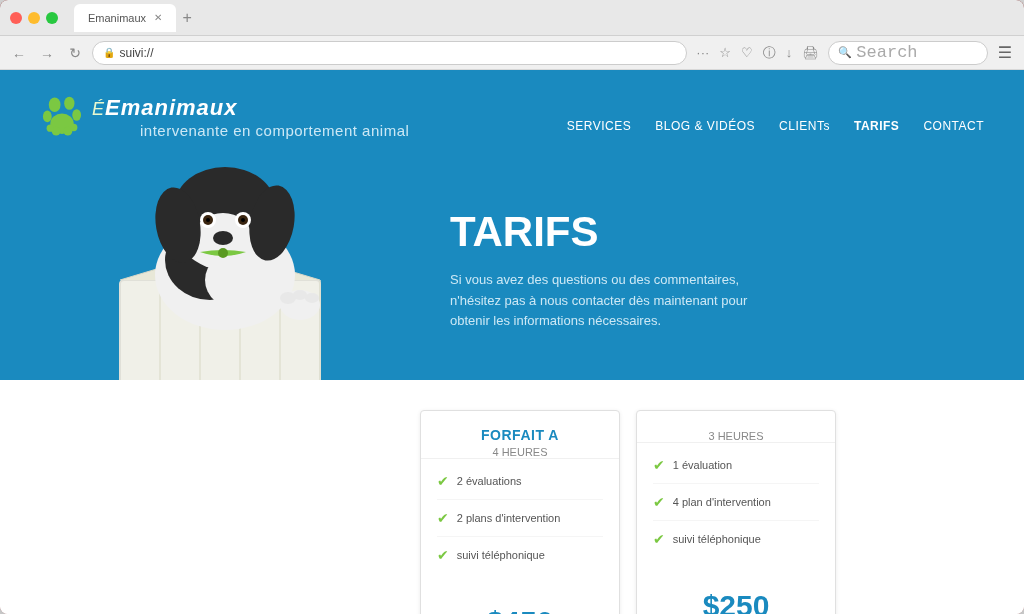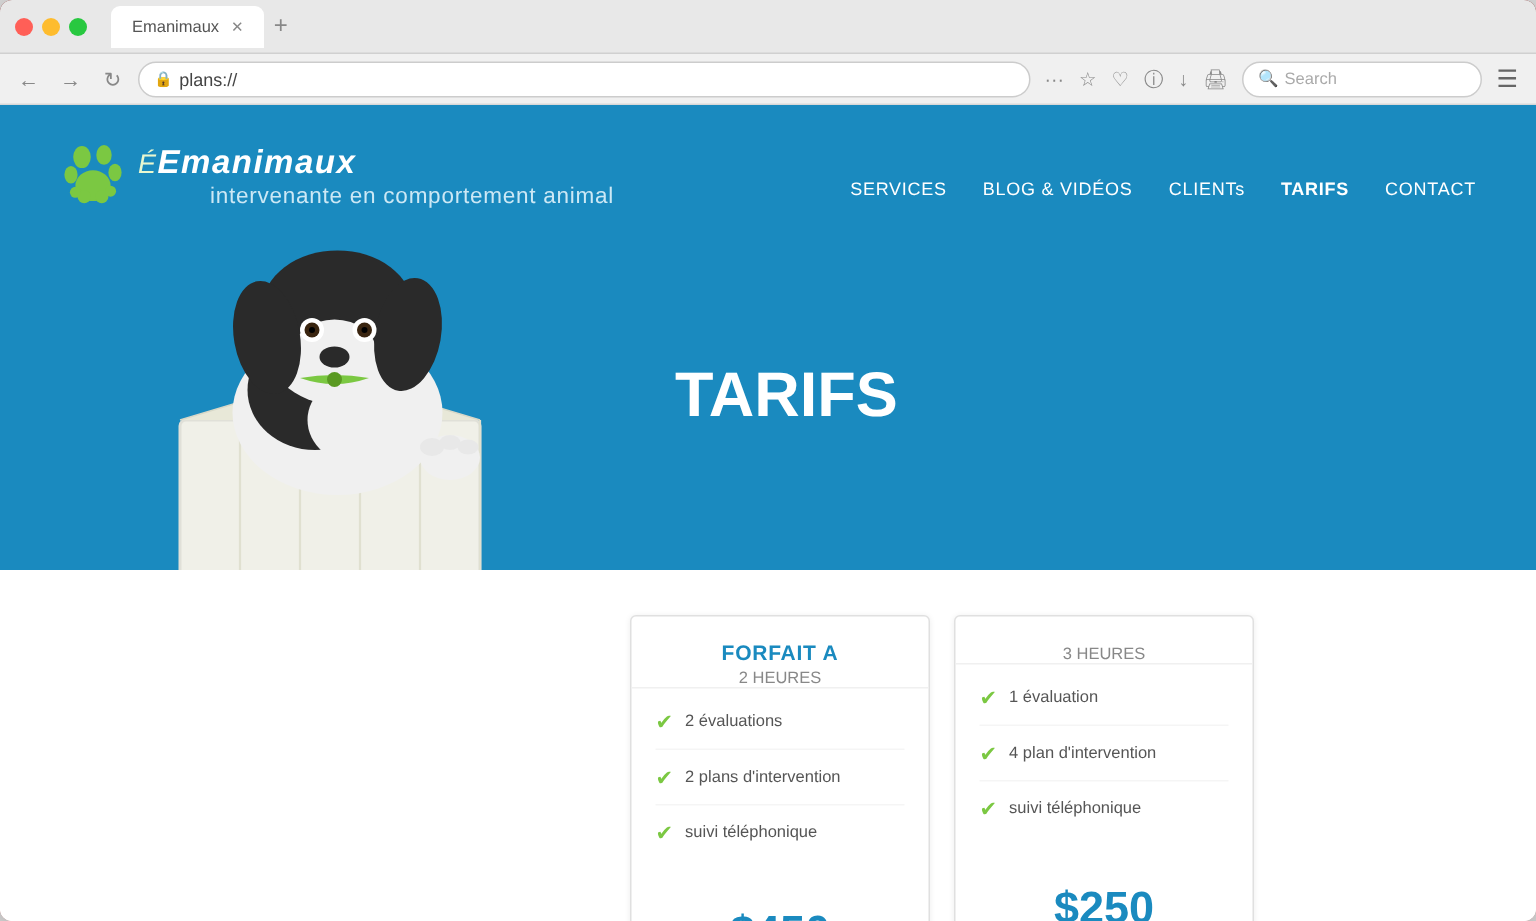--- a/index.html
+++ b/index.html
@@ -324,35 +324,35 @@
     <span class="tab-new">+</span>
   </div>
 
   <div class="browser-toolbar">
     <button class="nav-btn">←</button>
     <button class="nav-btn">→</button>
     <button class="nav-btn">↻</button>
 
     <div class="url-bar">
       <span class="url-lock">🔒</span>
-      <span style="font-size:12px; color:#444;">plans://</span>
+      <span style="font-size:12px; color:#444;">suivi://</span>
     </div>
 
     <div class="toolbar-icons">
       <span class="toolbar-icon">···</span>
       <span class="toolbar-icon">☆</span>
       <span class="toolbar-icon">♡</span>
       <span class="toolbar-icon">ⓘ</span>
       <span class="toolbar-icon">↓</span>
       <span class="toolbar-icon">🖨</span>
     </div>
 
     <div class="search-bar">
       <span style="font-size:11px; color:#aaa;">🔍</span>
-      <span style="font-size:11px; color:#aaa;">Search</span>
+      <span style="font-size:17px; color:#aaa;font-family:Liberation Mono, monospace;">Search</span>
     </div>
 
     <span class="browser-menu-btn">☰</span>
   </div>
 
   <div class="website-content">
 
     <div class="site-header">
       <div class="logo-area">
 
@@ -427,29 +427,30 @@
 
           <ellipse cx="240" cy="185" rx="20" ry="15" fill="#f0f0f0"></ellipse>
           <ellipse cx="228" cy="178" rx="8" ry="6" fill="#e8e8e8"></ellipse>
           <ellipse cx="240" cy="175" rx="7" ry="5" fill="#e8e8e8"></ellipse>
           <ellipse cx="252" cy="178" rx="7" ry="5" fill="#e8e8e8"></ellipse>
         </svg>
       </div>
 
       <div class="hero-text">
         <h1 class="hero-title">TARIFS</h1>
+        <p class="hero-desc">Si vous avez des questions ou des commentaires, n'hésitez pas à nous contacter dès maintenant pour obtenir les informations nécessaires.</p>
       </div>
     </div>
 
     <div class="pricing-section">
 
       <div class="pricing-card">
         <div class="card-header">
           <div class="card-title">FORFAIT A</div>
-          <div class="card-subtitle">2 HEURES</div>
+          <div class="card-subtitle">4 HEURES</div>
         </div>
         <div class="card-features">
           <div class="feature-item">
             <span class="check-icon">✔</span>
             <span>2 évaluations</span>
           </div>
           <div class="feature-item">
             <span class="check-icon">✔</span>
             <span>2 plans d'intervention</span>
           </div>

